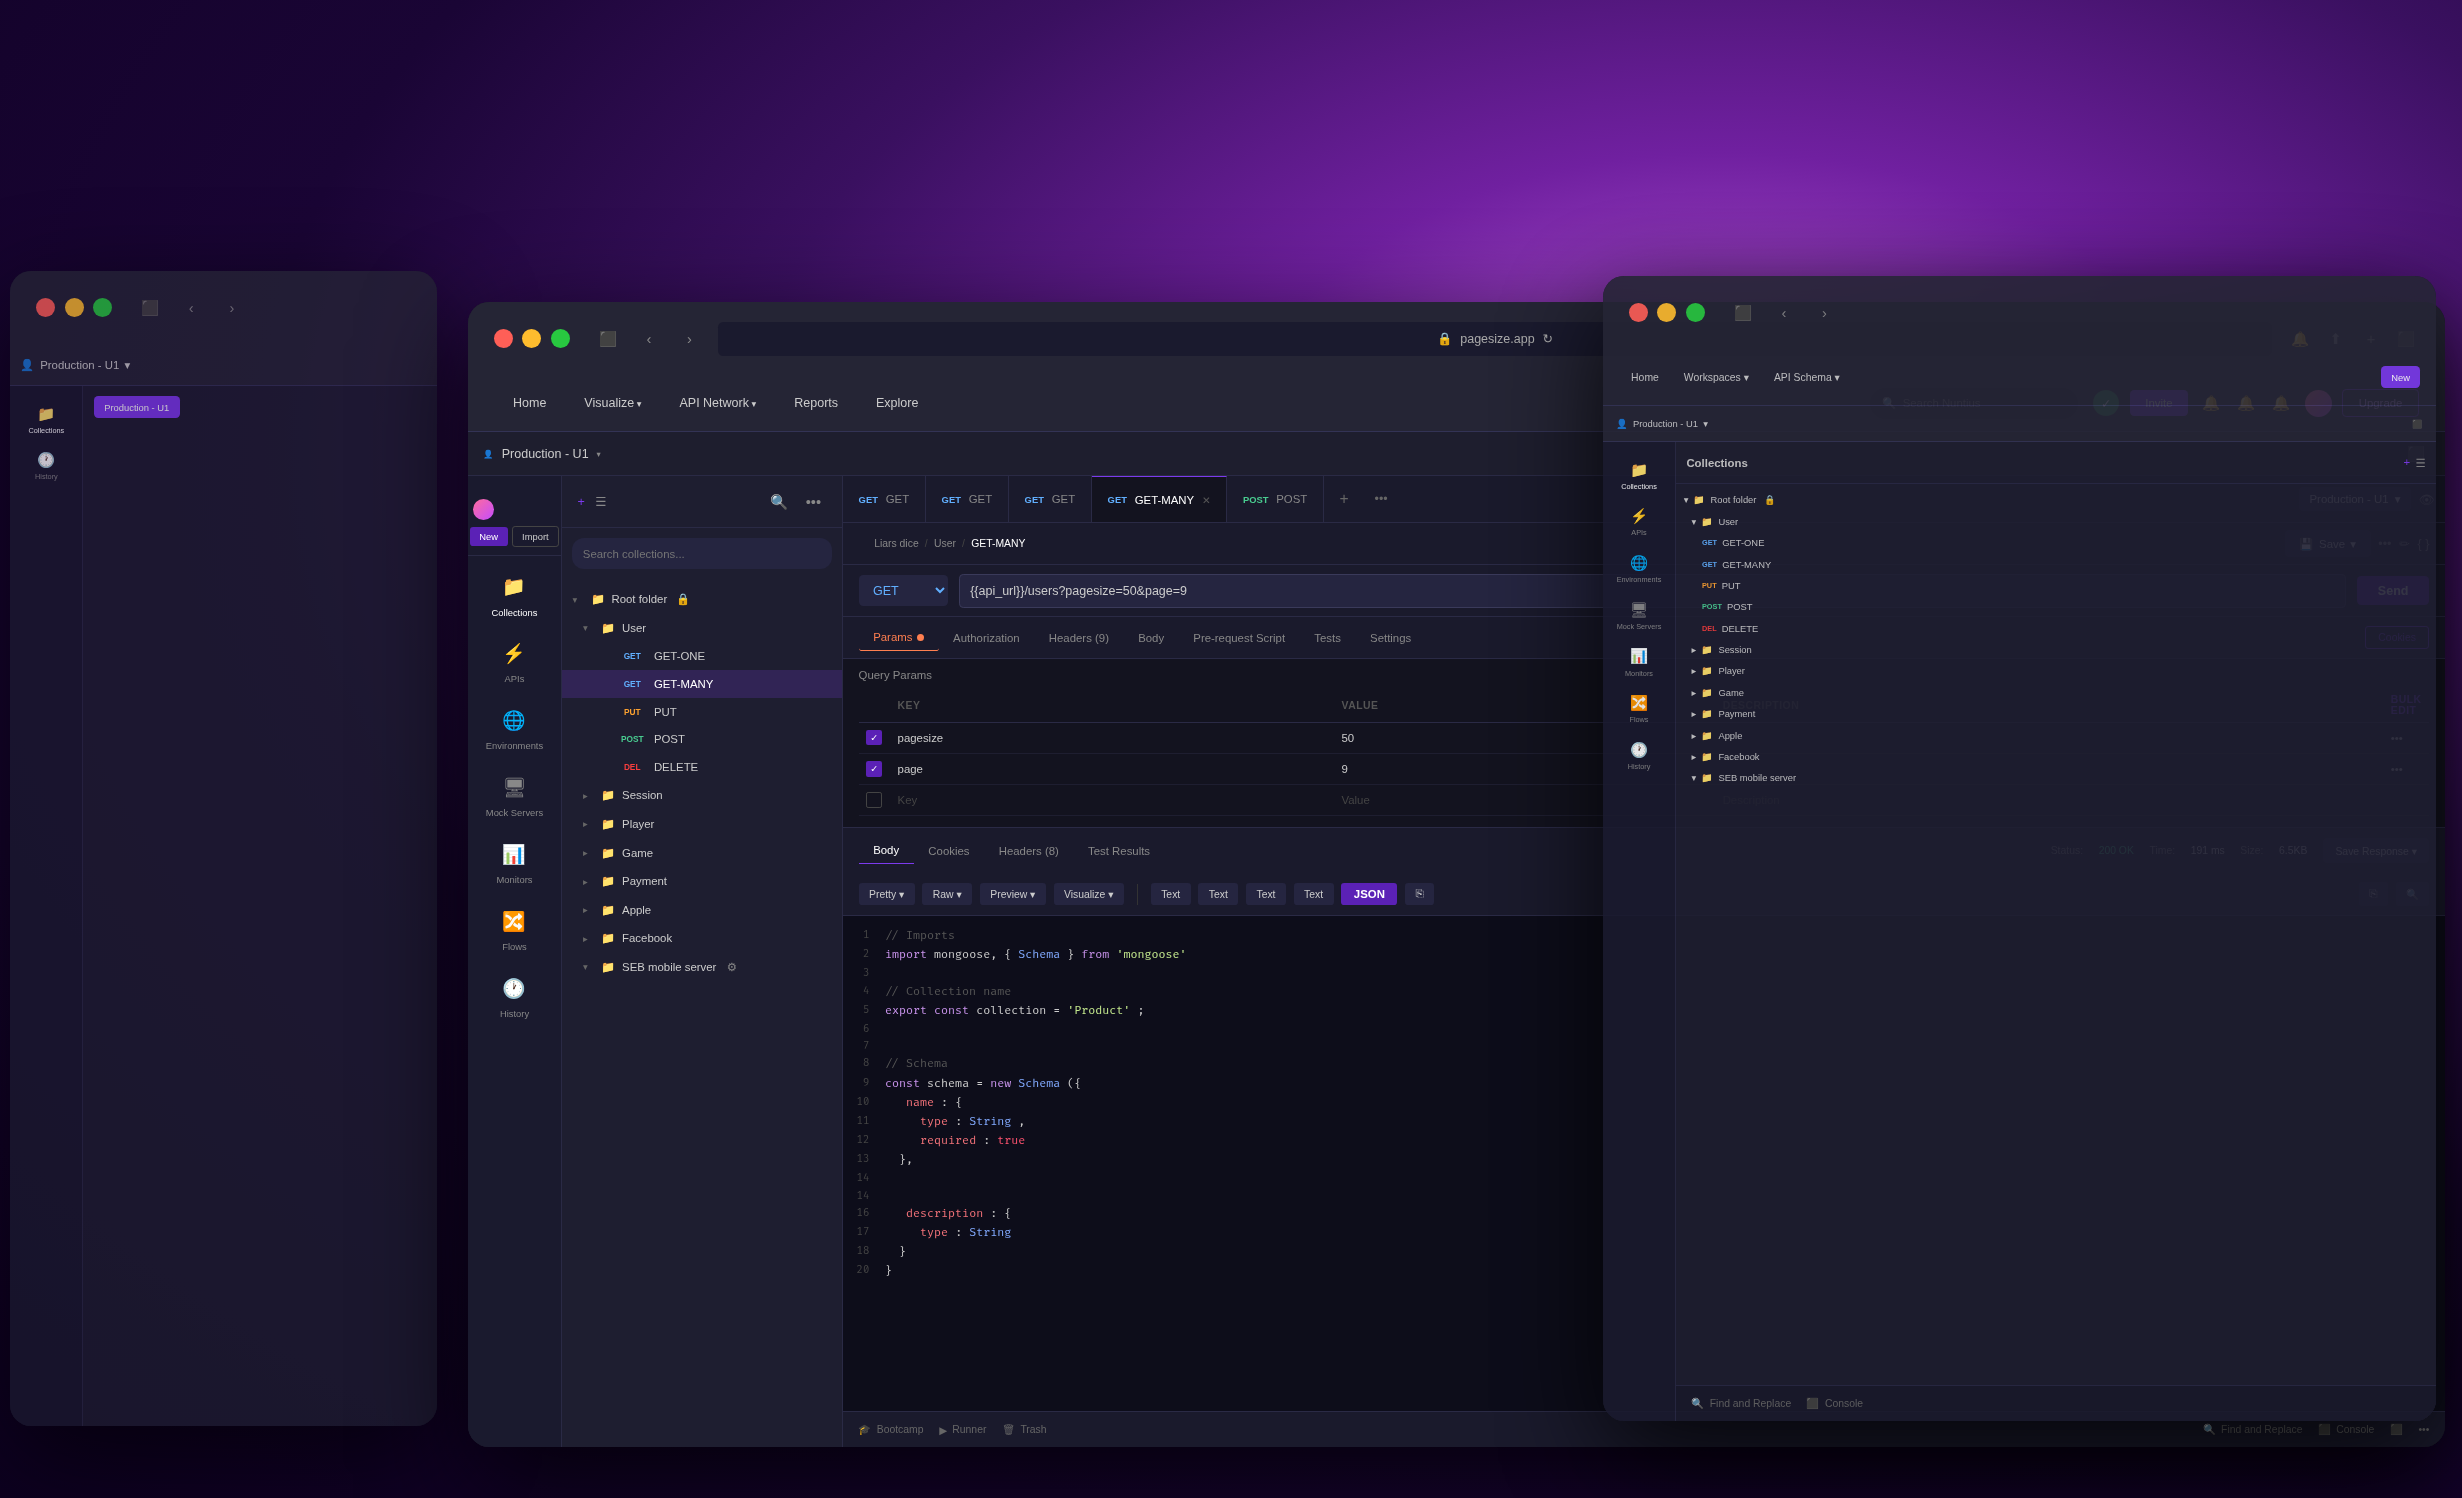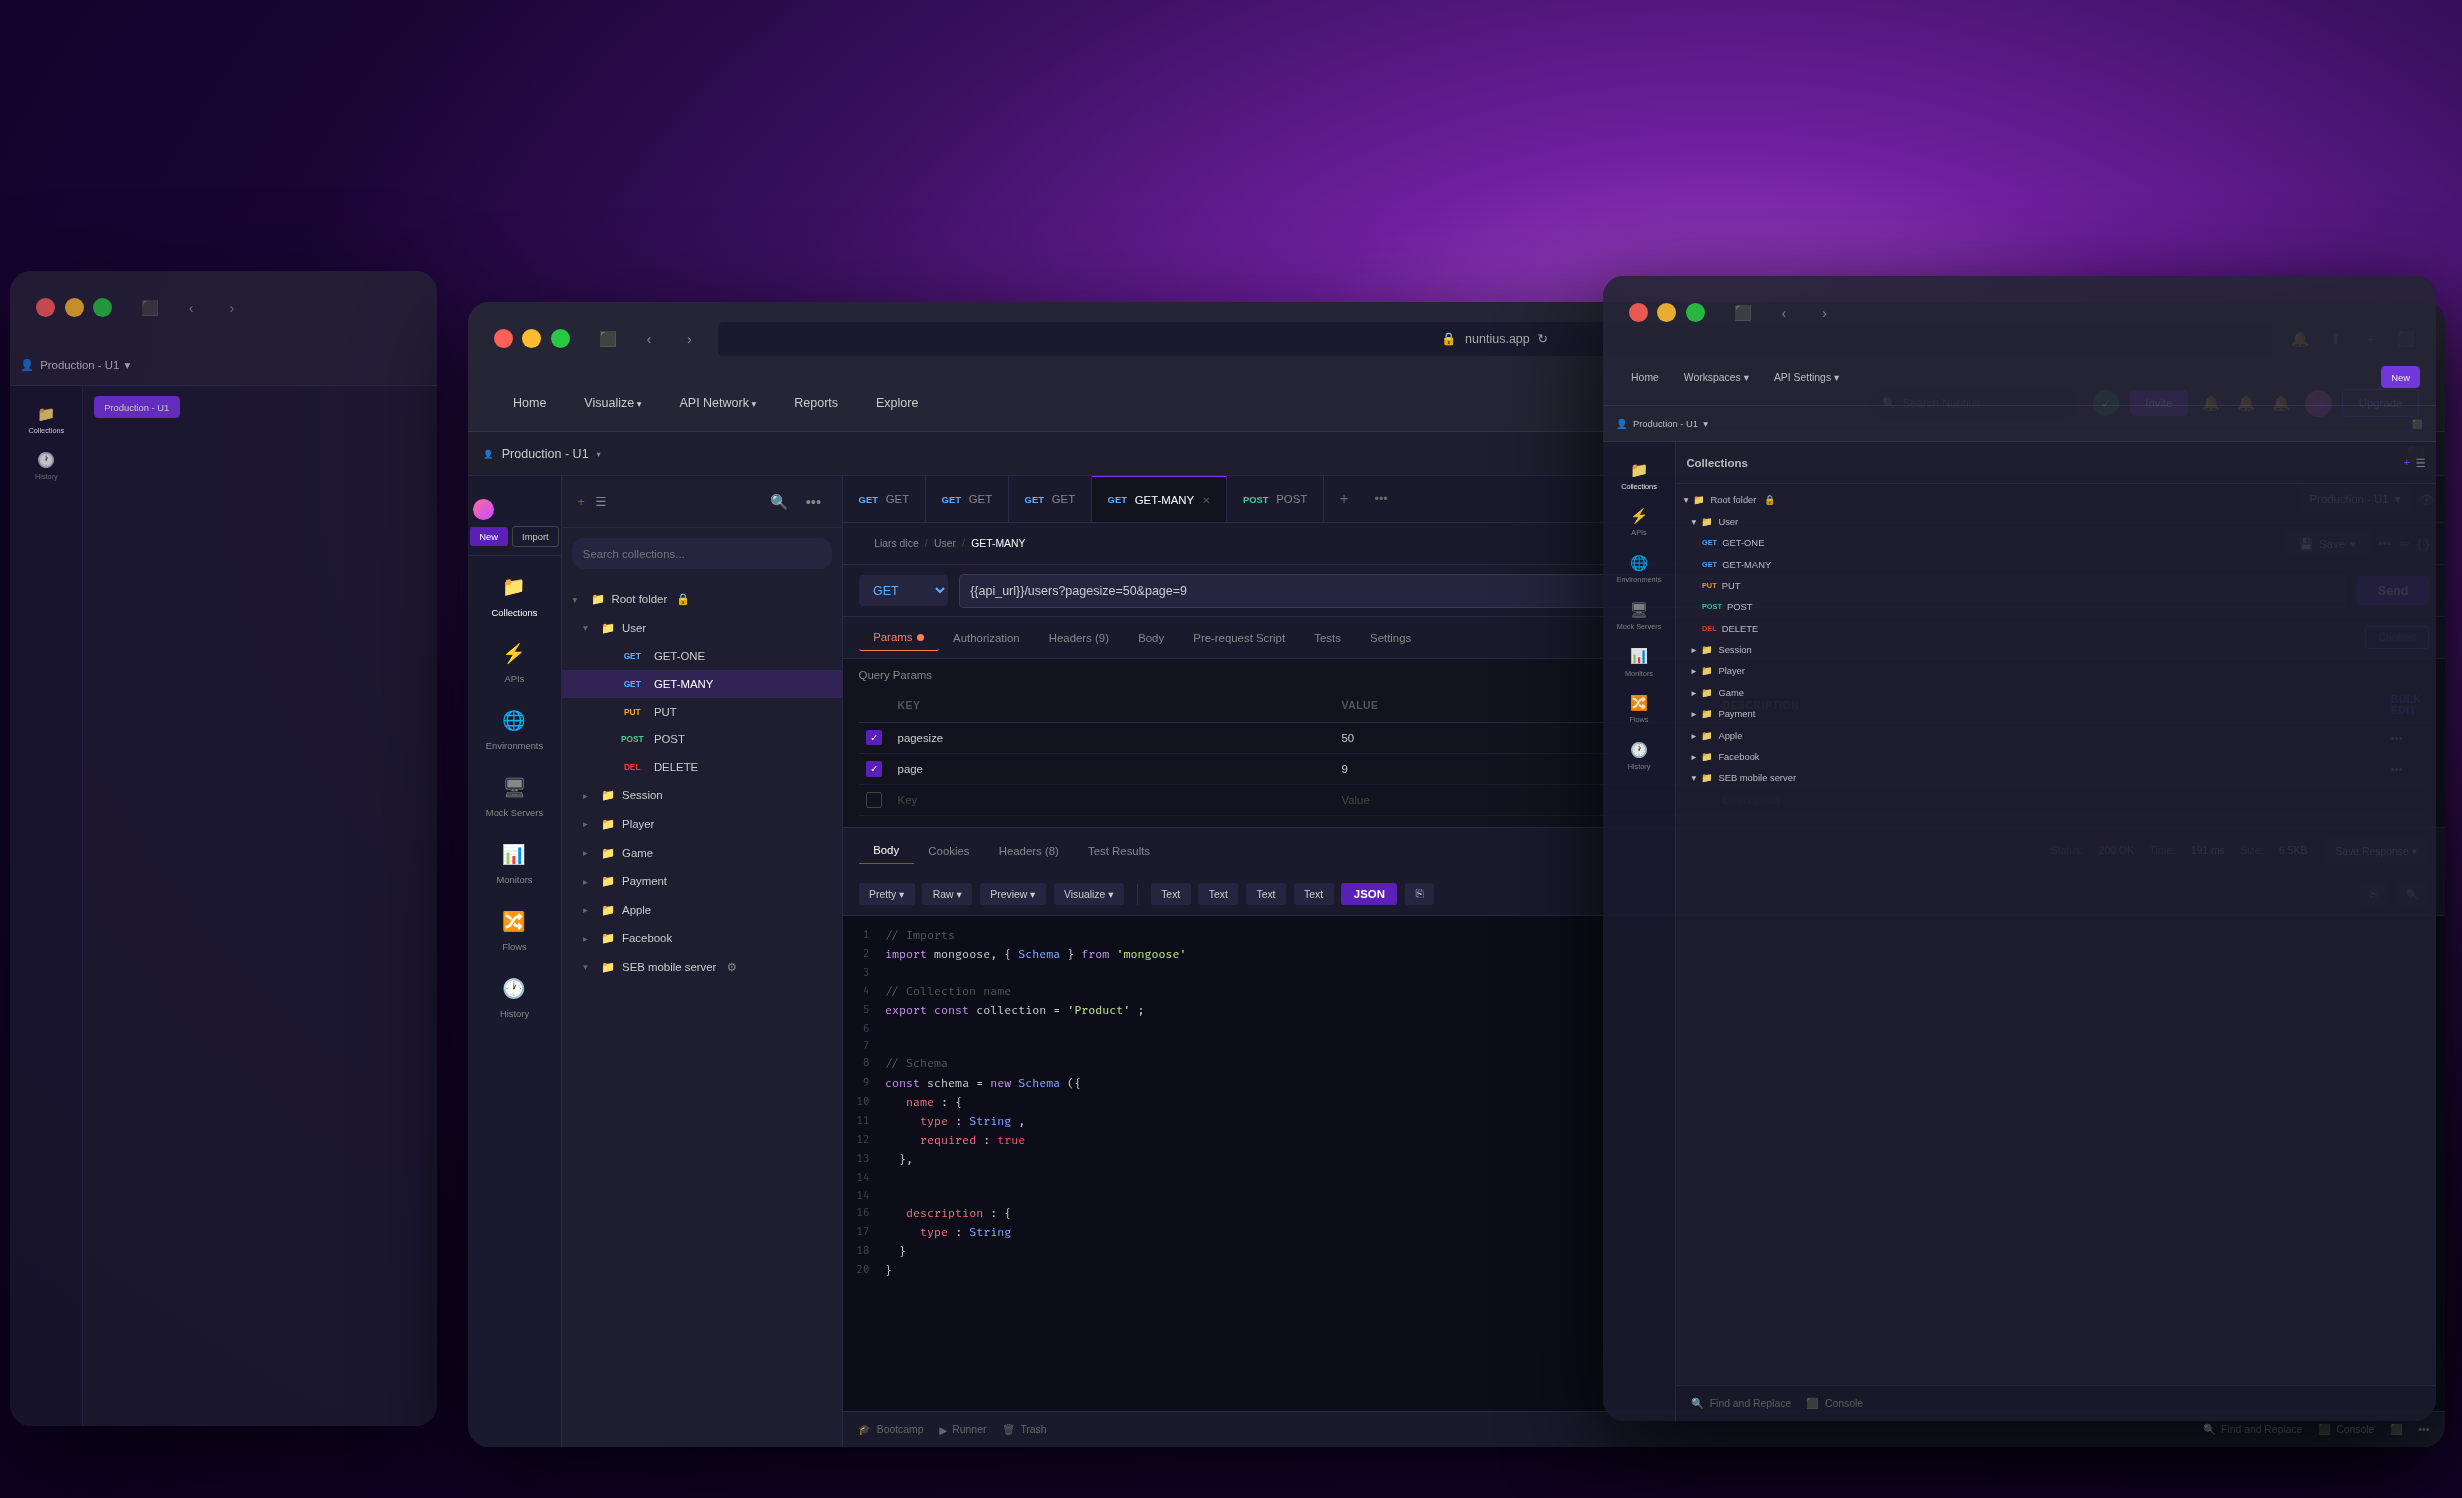--- a/index.html
+++ b/index.html
@@ -770,21 +770,21 @@
     <div class="traffic-lights">
       <div class="traffic-light tl-red"></div>
       <div class="traffic-light tl-yellow"></div>
       <div class="traffic-light tl-green"></div>
     </div>
     <div class="title-bar-btn">⬛</div>
     <div class="title-bar-btn">‹</div>
     <div class="title-bar-btn">›</div>
     <div class="address-bar">
       <span>🔒</span>
-      <span>nuntius.app</span>
+      <span>pagesize.app</span>
       <span>↻</span>
     </div>
     <div class="title-bar-right">
       <div class="title-bar-btn">🔔</div>
       <div class="title-bar-btn">⬆</div>
       <div class="title-bar-btn">+</div>
       <div class="title-bar-btn">⬛</div>
     </div>
   </div>
 
@@ -1300,21 +1300,21 @@
       <div class="traffic-light tl-yellow"></div>
       <div class="traffic-light tl-green"></div>
     </div>
     <div class="title-bar-btn">⬛</div>
     <div class="title-bar-btn">‹</div>
     <div class="title-bar-btn">›</div>
   </div>
   <div class="sec-nav-bar">
     <div class="sec-nav-item">Home</div>
     <div class="sec-nav-item">Workspaces ▾</div>
-    <div class="sec-nav-item">API Settings ▾</div>
+    <div class="sec-nav-item">API Schema ▾</div>
     <div style="margin-left:auto;display:flex;align-items:center;gap:7.8px;">
       <button class="invite-btn" style="font-size:9.4px;padding:5.2px 10.4px;">New</button>
     </div>
   </div>
 
   <div style="height:36px;background:#252535;display:flex;align-items:center;padding:0 13px;gap:7.8px;border-bottom:1px solid #333355;flex-shrink:0;">
     <div style="display:flex;align-items:center;gap:5.2px;color:#ccc;font-size:9.4px;">
       <span>👤</span>
       <span>Production - U1</span>
       <span>▾</span>

